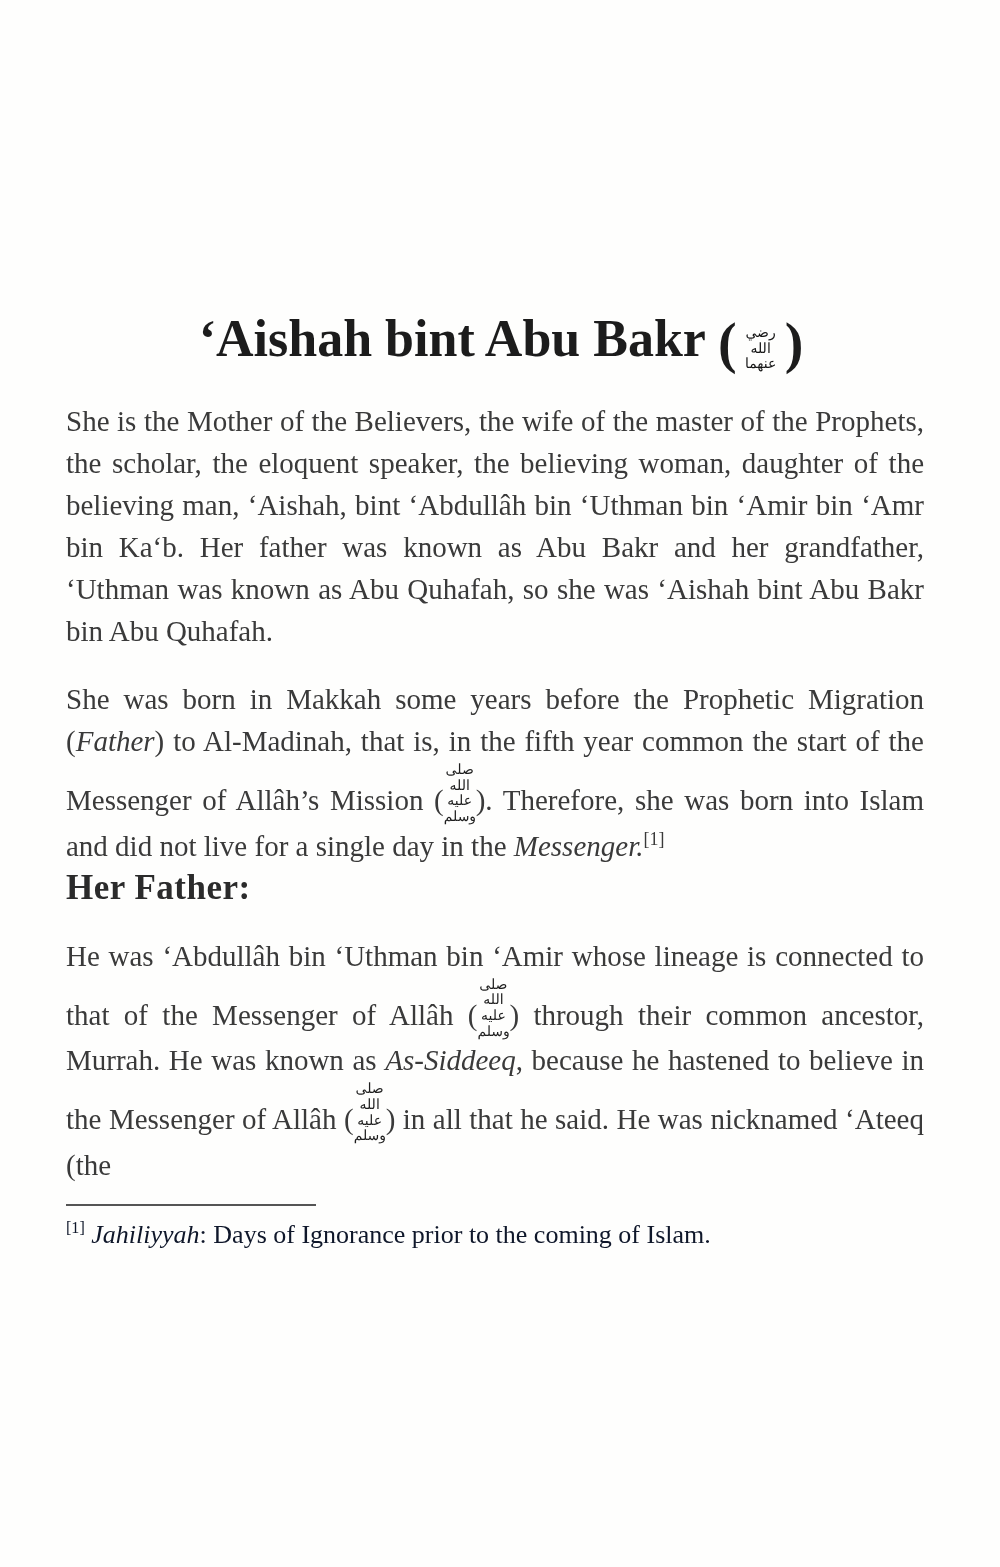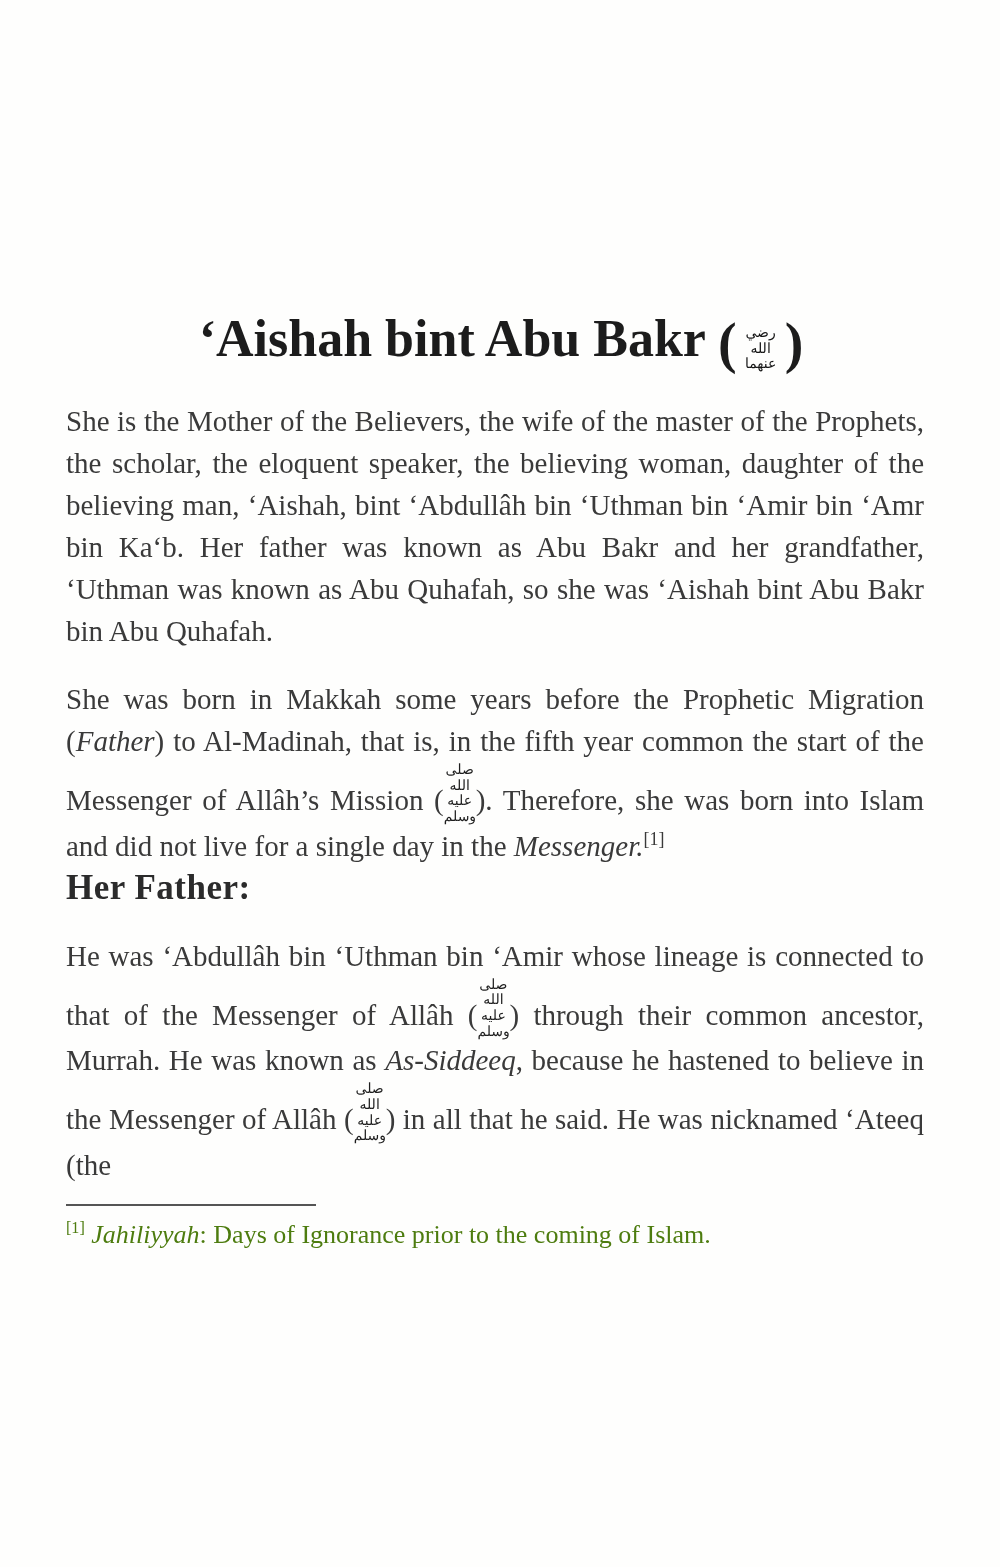--- a/index.html
+++ b/index.html
@@ -88,21 +88,21 @@
     width: 250px;
     height: 0;
     border: none;
     border-top: 2px solid #555;
   }
   p.foot {
     font-size: 26px;
     line-height: 34px;
     margin: 12px 0 0 0;
     text-align: left;
-    color: #4d7c0f;
+    color: #0f172a;
   }
 </style>
 </head>
 <body>
 
 <div class="page">
   <div class="content">
 
     <h1 class="title"><span>‘Aishah bint Abu Bakr</span>
       <span class="paren">(</span><span class="hon-large">رضي الله عنهما</span><span class="paren">)</span>

